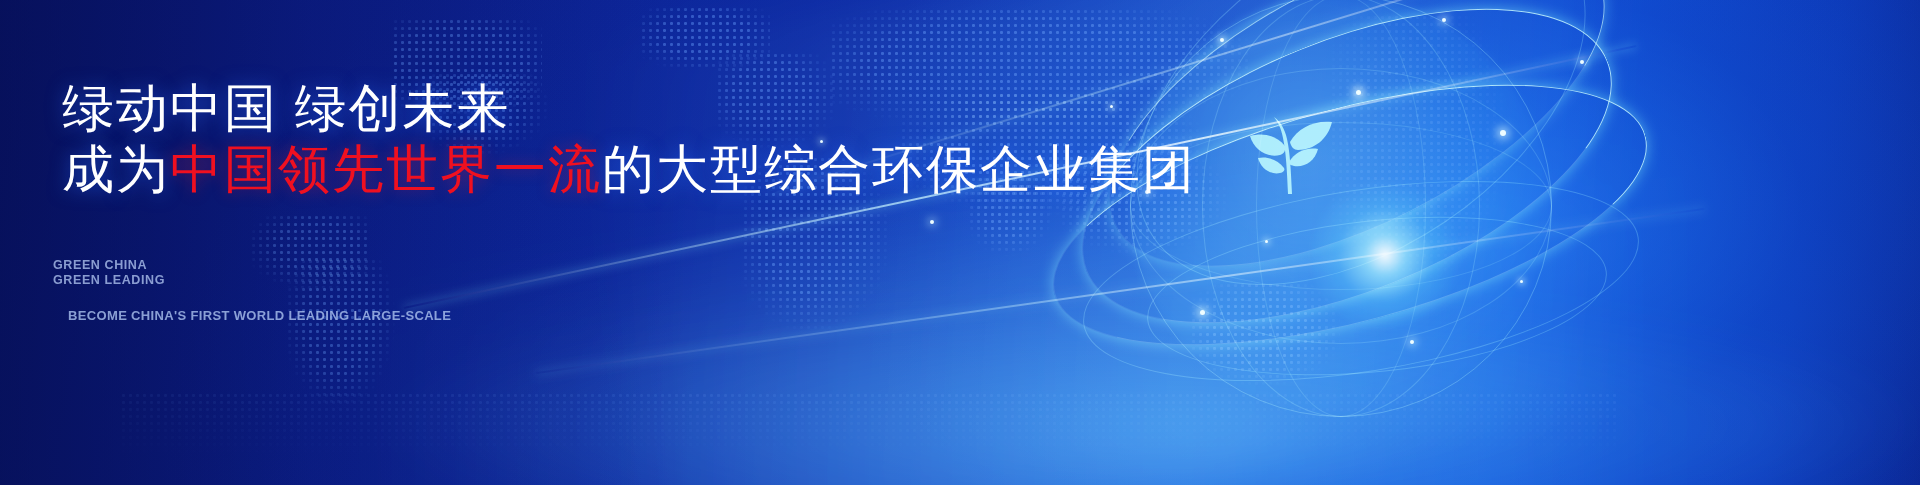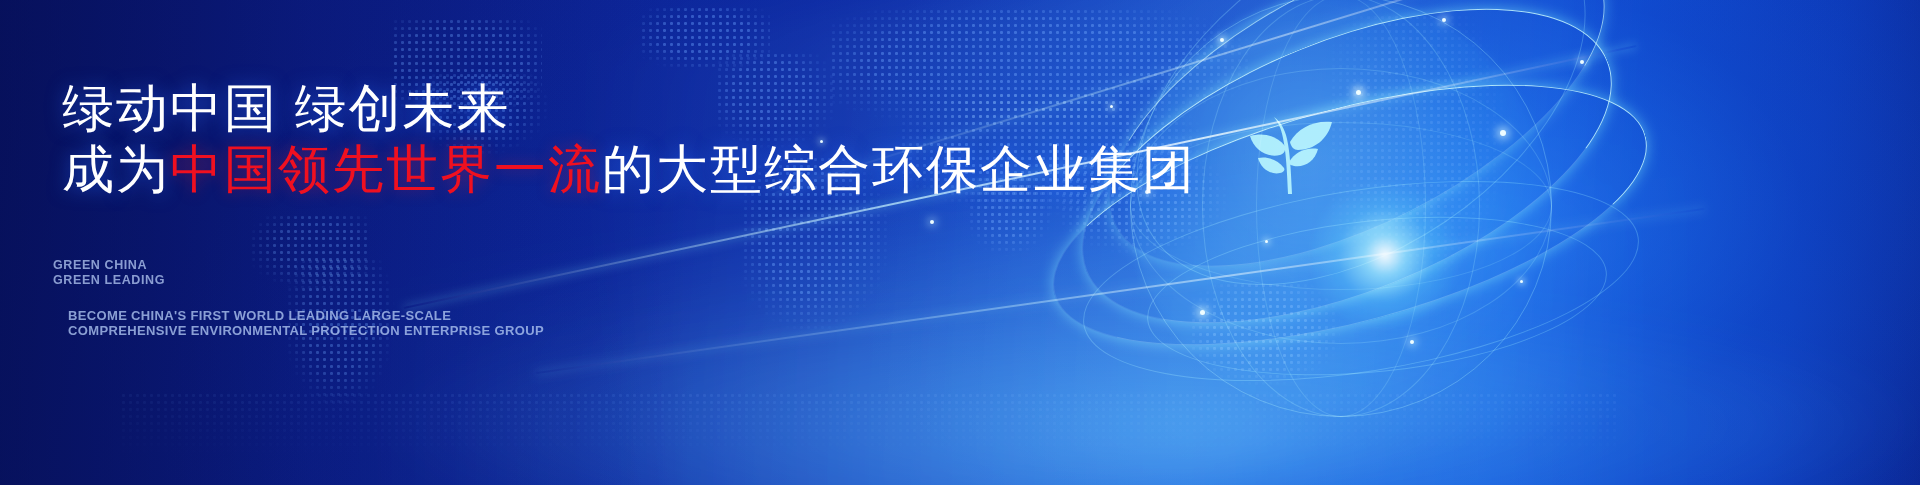--- a/index.html
+++ b/index.html
@@ -234,16 +234,15 @@
     <div class="line2"><span>成为</span><span class="hl-red">中国领先世界一流</span><span>的大型综合环保企业集团</span></div>
   </div>
 
   <div class="sub-en">
     <div>GREEN CHINA</div>
     <div>GREEN LEADING</div>
   </div>
 
   <div class="sub-en2">
     <div>BECOME CHINA'S FIRST WORLD LEADING LARGE-SCALE</div>
-    <div>COMPREHENSIVE ENVIRONMENTAL PROTECTION ENTERPRISE GROUP</div>
   </div>
 
 </div>
 
 </body></html>

